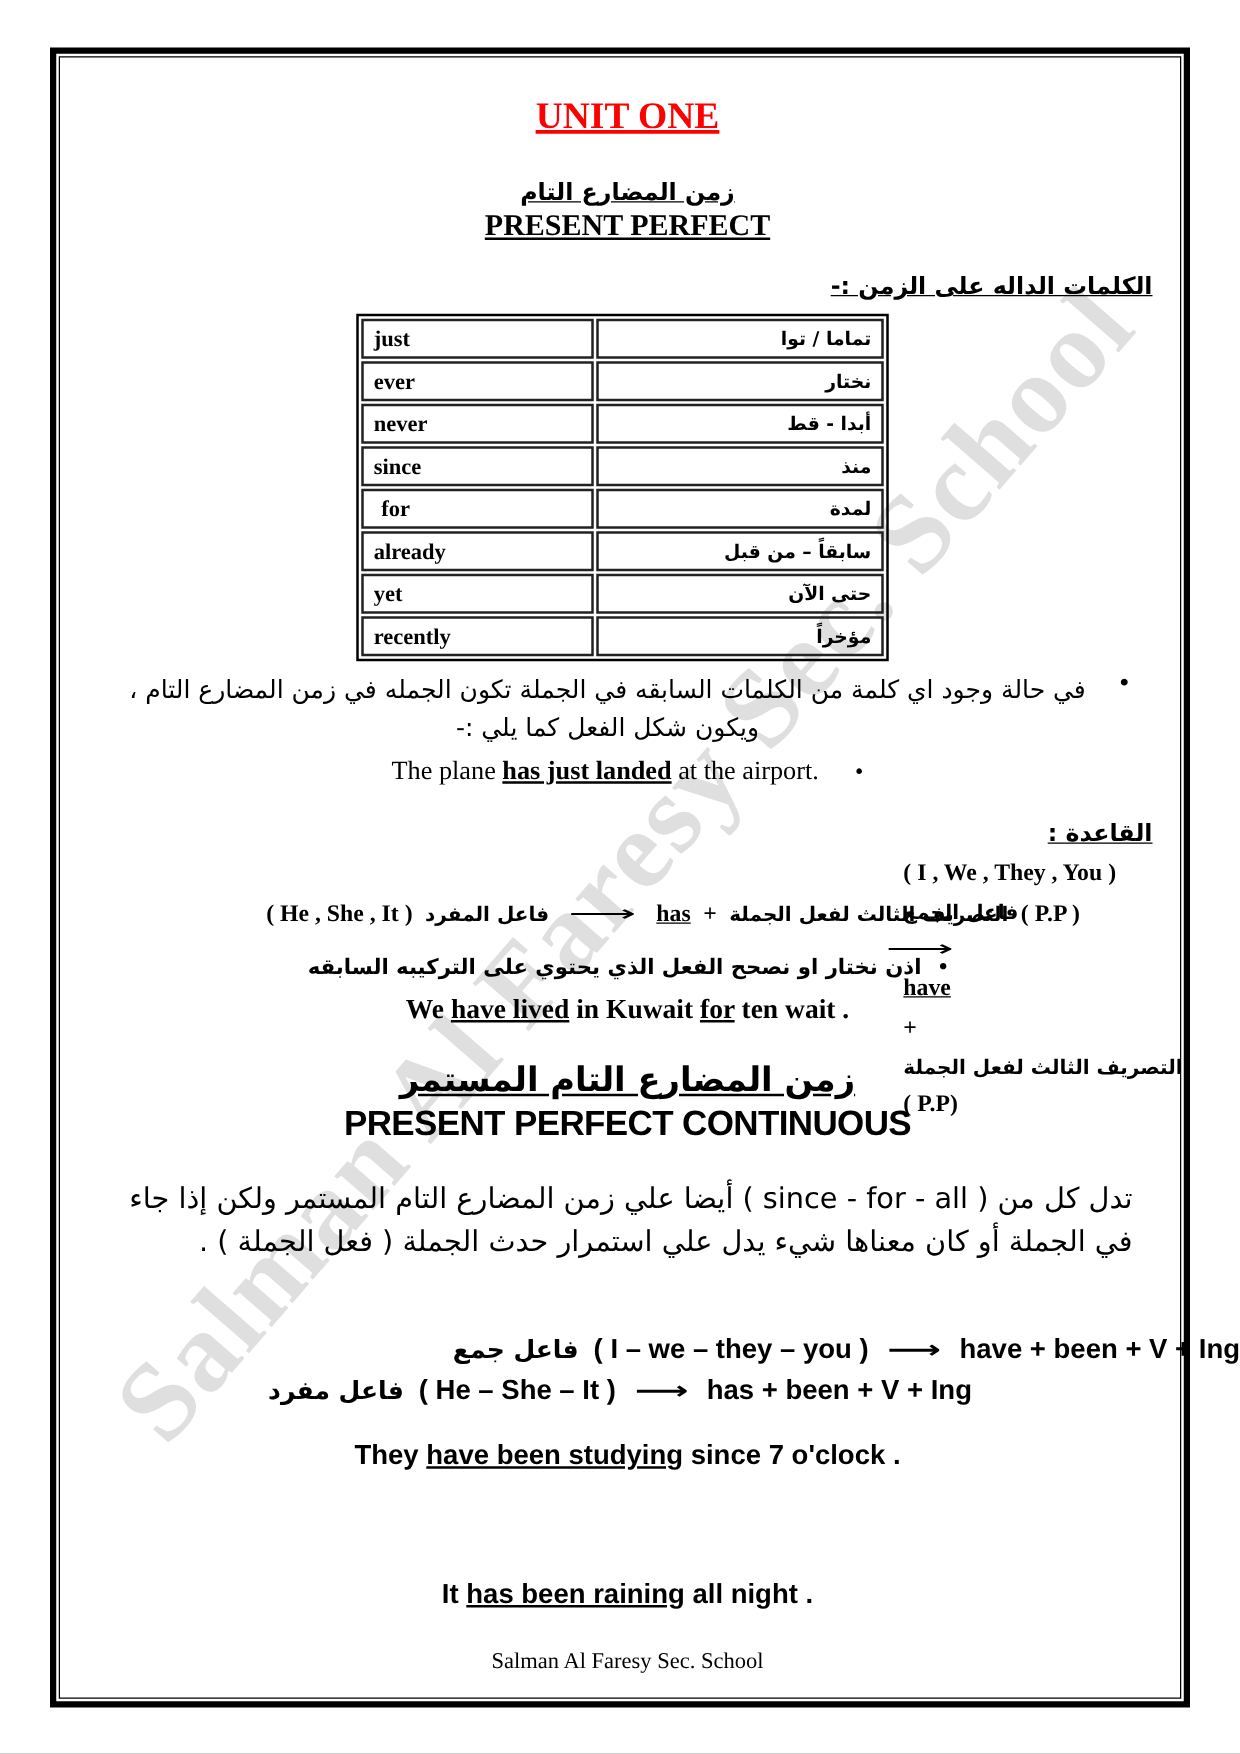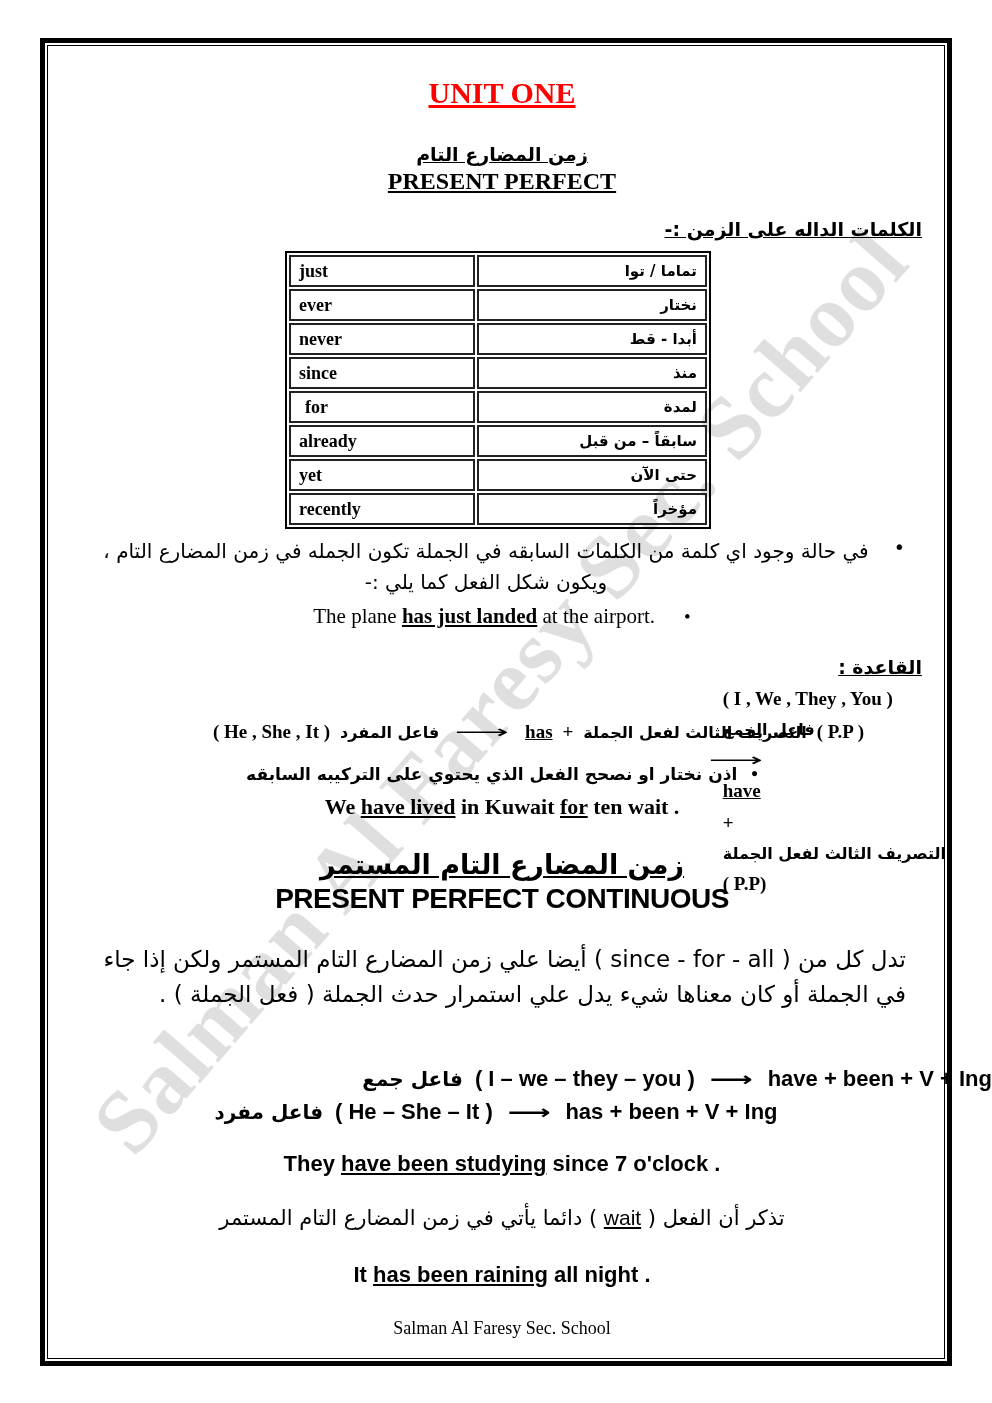--- a/index.html
+++ b/index.html
@@ -167,23 +167,20 @@
     <span class="arb">فاعل مفرد</span>
     <span class="lat">(  He – She – It  )</span>
     <span class="arrow2">⟶</span>
     <span class="lat">has  + been + V + Ing</span>
   </div>
 
   <div class="abs center studying ex-sans" dir="ltr">
     <span>They </span><span class="u">have been studying</span><span> since 7 o'clock .</span>
   </div>
 
-  <div class="abs center wait-note ar">
-    <span>تذكر أن الفعل (  </span><span class="u sans">wait</span><span>  )  دائما يأتي في زمن المضارع التام المستمر</span>
-  </div>
 
   <div class="abs center raining ex-sans" dir="ltr">
     <span>It </span><span class="u">has been raining</span><span> all night .</span>
   </div>
 
   <div class="abs center footer serif">Salman Al Faresy Sec. School</div>
 
 </div>
 
 </body></html>

